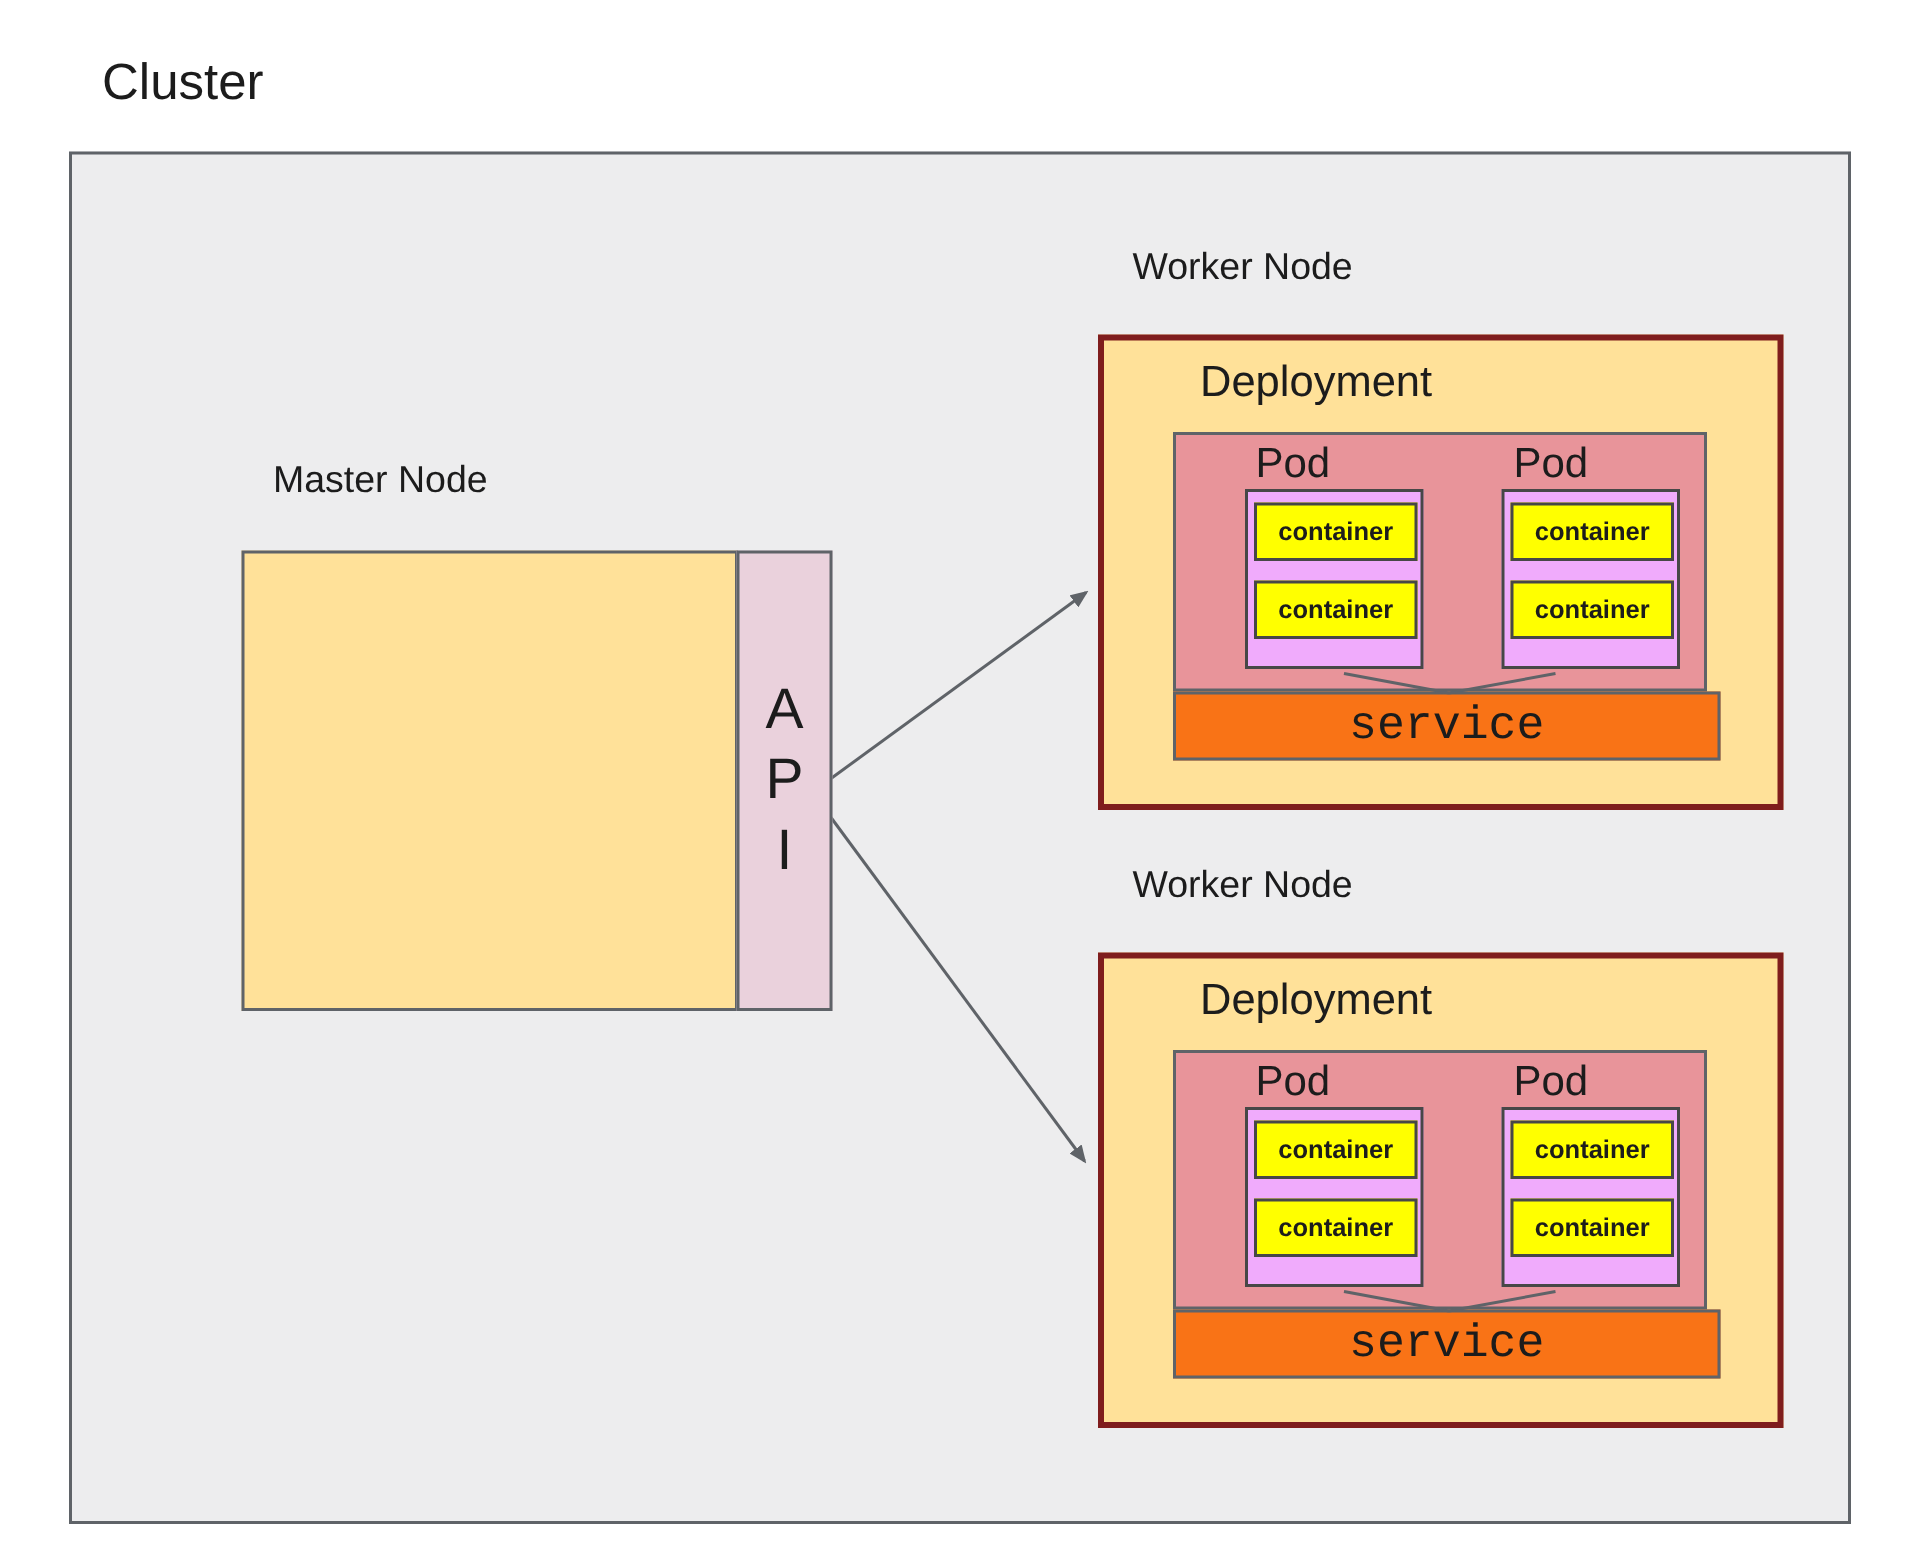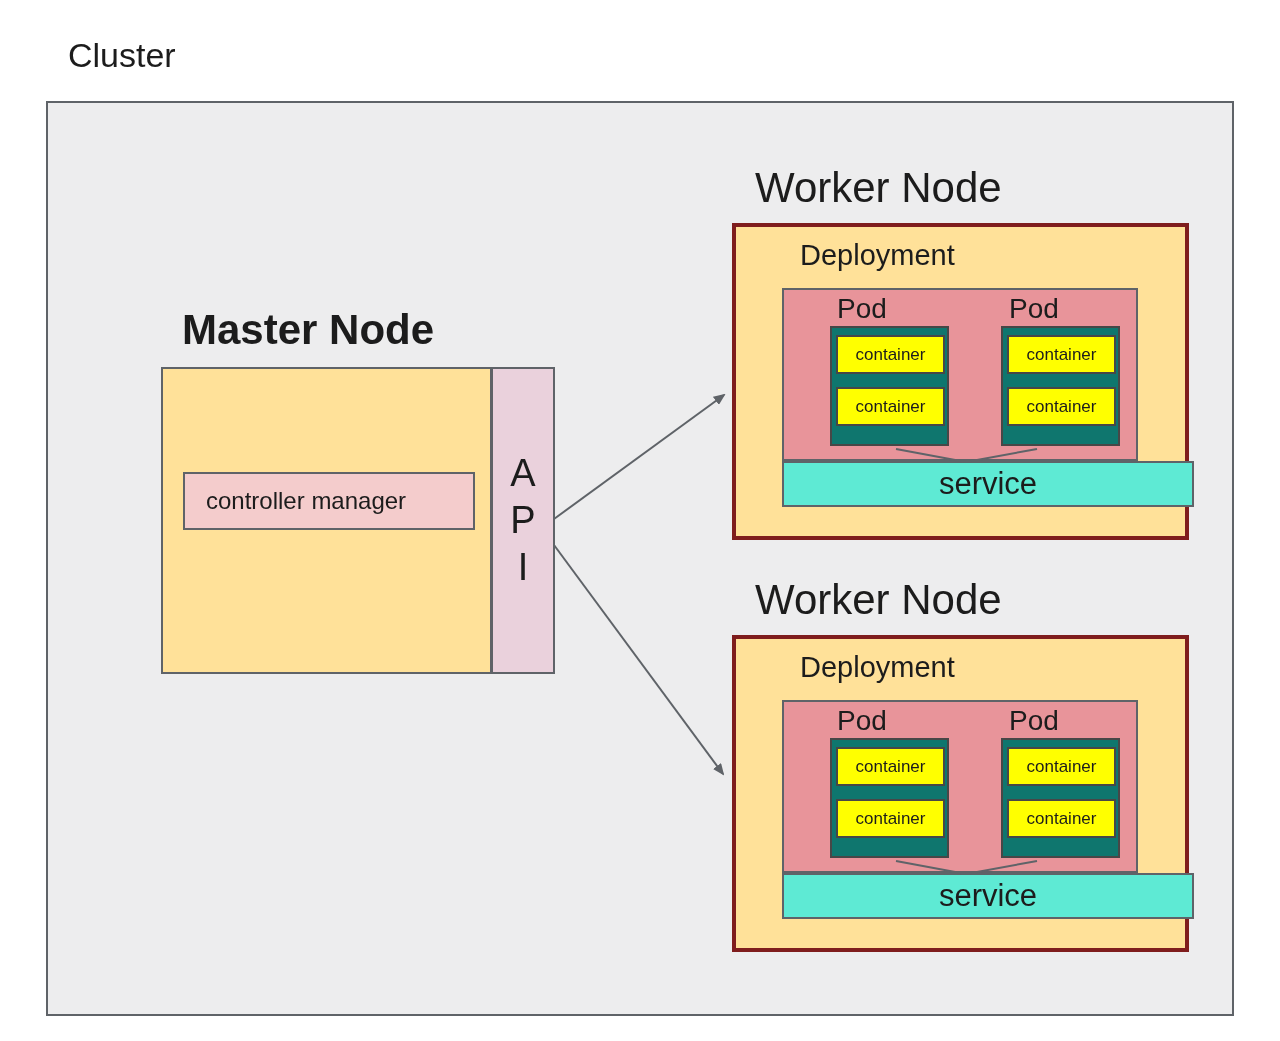--- a/index.html
+++ b/index.html
@@ -11,25 +11,25 @@
 
   .cluster-title{position:absolute;left:68px;top:24px;font-size:34px;}
 
   .cluster-box{
     position:absolute;left:46px;top:89px;width:1188px;height:915px;
     background:#ededee;border:2px solid #5f6368;box-sizing:border-box;
   }
 
   .arrows{position:absolute;left:0;top:0;pointer-events:none;}
 
-  .node-title{position:absolute;font-size:42px;white-space:nowrap;}
+  .node-title{position:absolute;font-size:25px;white-space:nowrap;}
 
   
   .master{position:absolute;left:161px;top:294px;width:394px;height:368px;}
-  .master .node-title{left:21px;top:0;font-weight:bold;}
+  .master .node-title{left:21px;top:0;}
   .master-box{
     position:absolute;left:0;top:61px;width:331px;height:307px;
     background:#ffe199;border:2px solid #5f6368;box-sizing:border-box;
   }
   .component{
     position:absolute;left:20px;width:292px;
     background:#f4cccc;border:2px solid #5f6368;box-sizing:border-box;
     display:flex;align-items:center;padding-left:21px;font-size:32px;
   }
   .comp-0{top:21px;height:59px;}
@@ -54,35 +54,35 @@
   .deployment-label{position:absolute;left:64px;top:12px;font-size:29px;}
   .pod-group{
     position:absolute;left:46px;top:61px;width:356px;height:173px;
     background:#e8949a;border:2px solid #5f6368;box-sizing:border-box;
   }
   .pod-label{position:absolute;top:3px;font-size:28px;}
   .pl-0{left:53px;}
   .pl-1{left:225px;}
   .pod{
     position:absolute;top:36px;width:119px;height:120px;
-    background:#0f766e;border:2px solid #474747;box-sizing:border-box;
+    background:#f0abfc;border:2px solid #474747;box-sizing:border-box;font-weight:bold;
   }
   .pod-0{left:46px;}
   .pod-1{left:217px;}
   .cont{
     position:absolute;left:4px;width:109px;height:39px;
     background:#ffff00;border:2px solid #474747;box-sizing:border-box;
     display:flex;align-items:center;justify-content:center;font-size:17px;
   }
   .c0{top:7px;}
   .c1{top:59px;}
   .service-bar{
-    position:absolute;left:46px;top:234px;width:412px;height:46px;
-    background:#5eead4;border:2px solid #5f6368;box-sizing:border-box;
-    display:flex;align-items:center;justify-content:center;font-size:31px;
+    position:absolute;left:46px;top:234px;width:365px;height:46px;
+    background:#f97316;border:2px solid #5f6368;box-sizing:border-box;
+    display:flex;align-items:center;justify-content:center;font-size:31px;font-family:Liberation Mono, monospace;
   }
   .pod-lines{position:absolute;left:0;top:0;pointer-events:none;}
 </style>
 </head>
 <body>
 
 <div class="stage">
 
   <div class="cluster-title">Cluster</div>
 
@@ -94,21 +94,20 @@
         <path d="M0,0 L12,5 L0,10 Z" fill="#5f6368"></path>
       </marker>
     </defs>
     <line x1="554" y1="507" x2="724" y2="383" stroke="#5f6368" stroke-width="2" marker-end="url(#ah)"></line>
     <line x1="554" y1="533" x2="723" y2="762" stroke="#5f6368" stroke-width="2" marker-end="url(#ah)"></line>
   </svg>
 
   <div class="master">
     <div class="node-title">Master Node</div>
     <div class="master-box">
-      <div class="component comp-1">controller manager</div>
     </div>
     <div class="api-strip">
       <span>A</span>
       <span>P</span>
       <span>I</span>
     </div>
   </div>
 
   <div class="worker worker-0">
     <div class="node-title">Worker Node</div>

